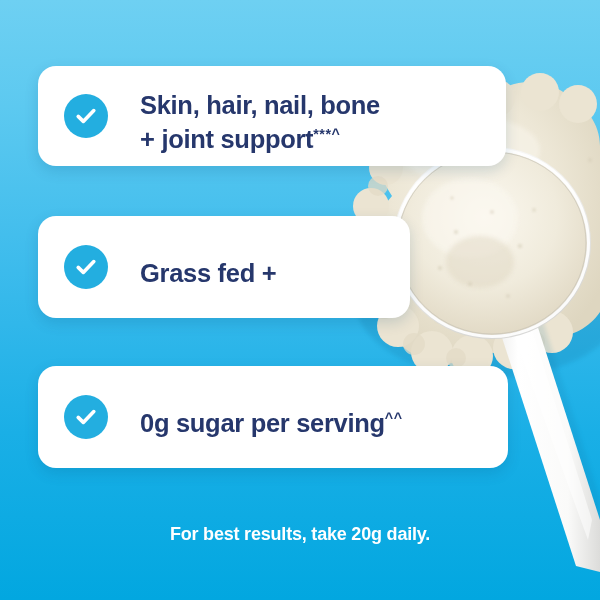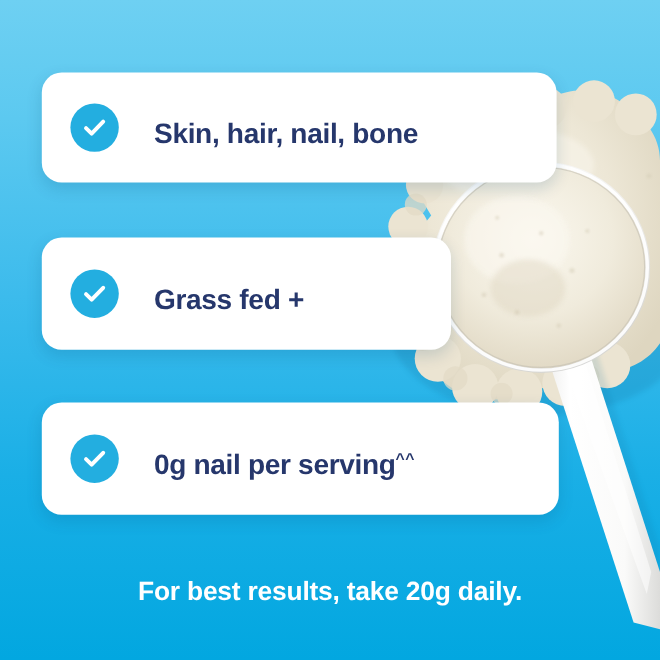--- a/index.html
+++ b/index.html
@@ -80,21 +80,21 @@
 
   
   #footer {
     position: absolute;
     left: 0;
     top: 524px;
     width: 600px;
     text-align: center;
     color: #FFFFFF;
     font-weight: 700;
-    font-size: 24px;
+    font-size: 18px;
     letter-spacing: -0.2px;
   }
 </style>
 </head>
 <body>
 
 <div id="stage">
 
   <svg id="photo" viewBox="0 0 600 600" preserveAspectRatio="none">
     <defs>
@@ -239,20 +239,21 @@
   </svg>
 
   <div class="card" id="card-1">
     <span class="check">
       <svg width="26" height="26" viewBox="0 0 26 26" aria-hidden="true">
         <path d="M5.2 13.4 L10.3 18.4 L20.8 7.6" fill="none" stroke="#FFFFFF" stroke-width="3.6" stroke-linecap="round" stroke-linejoin="round"></path>
       </svg>
     </span>
     <div class="card-text">
       <span class="ln">Skin, hair, nail, bone</span>
+      <span class="ln"><span>+ joint support</span><span class="sup">***^</span></span>
     </div>
   </div>
 
   <div class="card" id="card-2">
     <span class="check">
       <svg width="26" height="26" viewBox="0 0 26 26" aria-hidden="true">
         <path d="M5.2 13.4 L10.3 18.4 L20.8 7.6" fill="none" stroke="#FFFFFF" stroke-width="3.6" stroke-linecap="round" stroke-linejoin="round"></path>
       </svg>
     </span>
     <div class="card-text">
@@ -260,19 +261,19 @@
     </div>
   </div>
 
   <div class="card" id="card-3">
     <span class="check">
       <svg width="26" height="26" viewBox="0 0 26 26" aria-hidden="true">
         <path d="M5.2 13.4 L10.3 18.4 L20.8 7.6" fill="none" stroke="#FFFFFF" stroke-width="3.6" stroke-linecap="round" stroke-linejoin="round"></path>
       </svg>
     </span>
     <div class="card-text">
-      <span class="ln"><span>0g nail per serving</span><span class="sup">^^</span></span>
+      <span class="ln"><span>0g sugar per serving</span><span class="sup">^^</span></span>
     </div>
   </div>
 
   <div id="footer">For best results, take 20g daily.</div>
 
 </div>
 
 </body></html>

